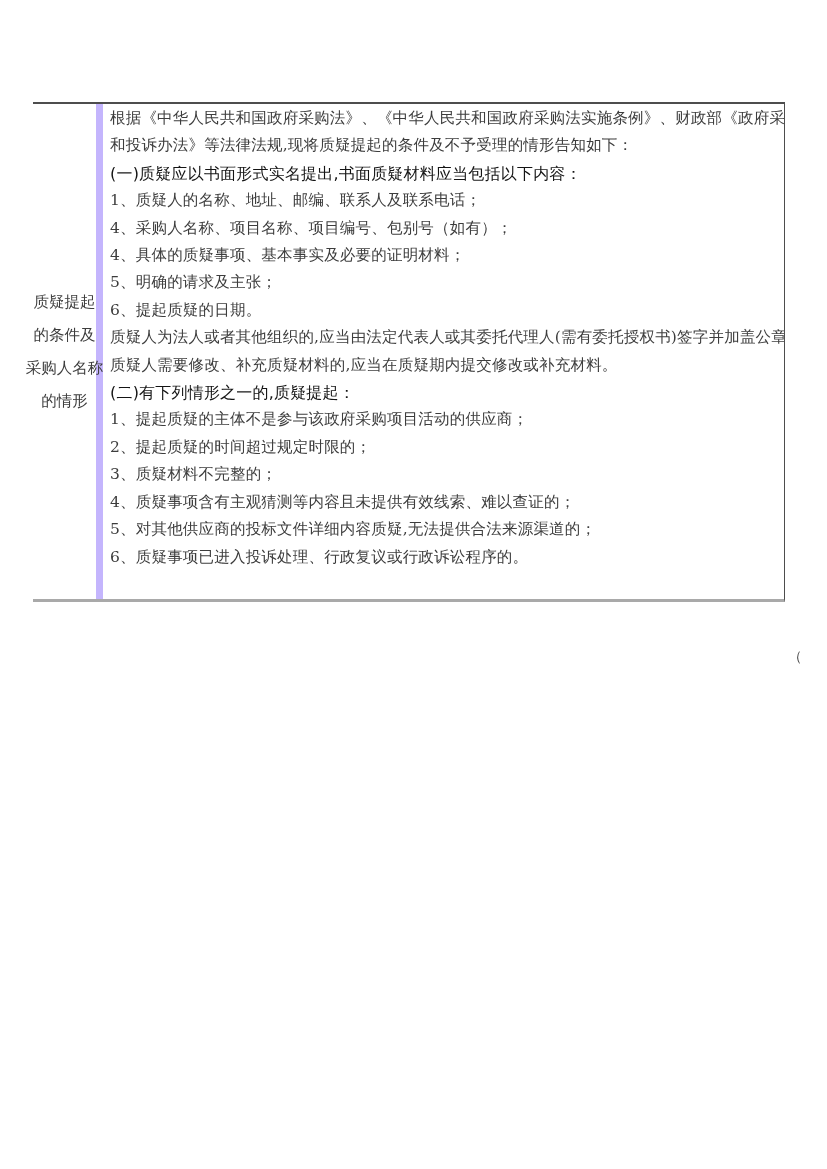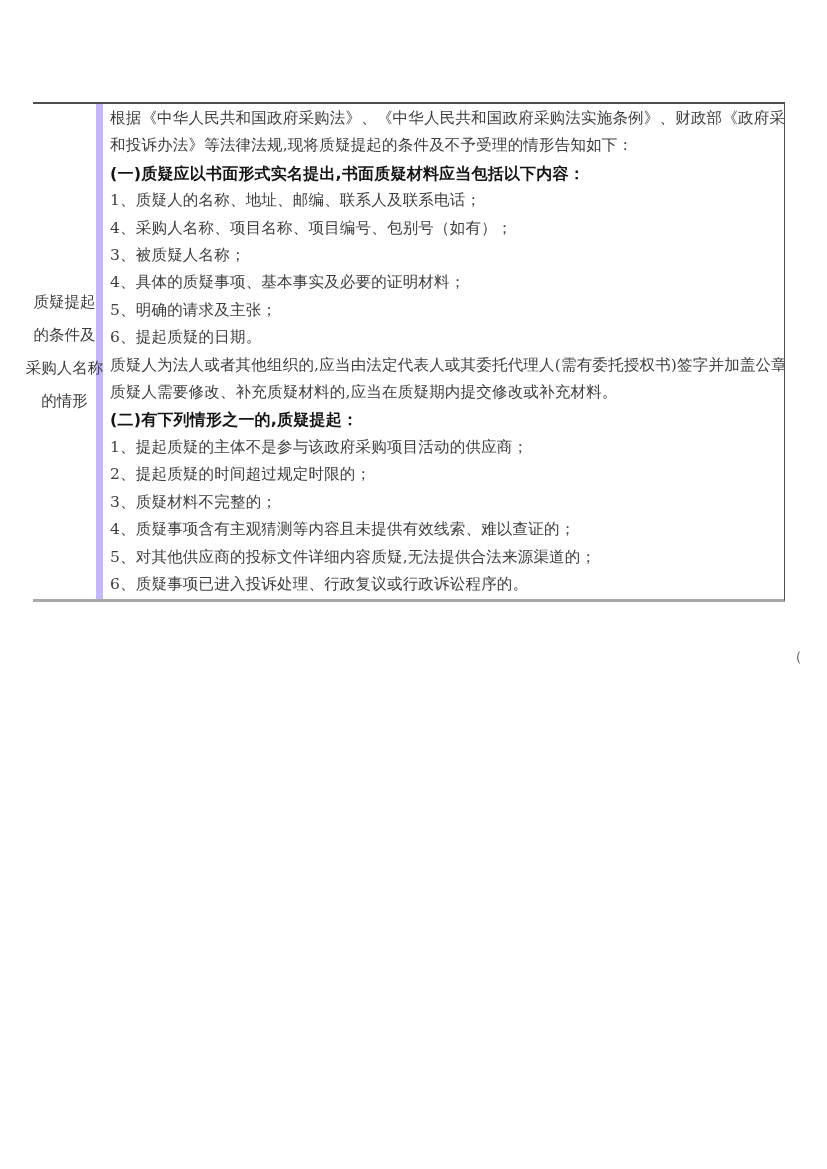--- a/index.html
+++ b/index.html
@@ -45,21 +45,21 @@
   }
   .line {
     font-size: 15.5px;
     line-height: 27.4px;
     color: #3d3d3d;
     white-space: nowrap;
     letter-spacing: 0.2px;
   }
   .line.bold {
     font-family: "DejaVu Sans", "Liberation Sans", sans-serif;
-    font-weight: bold;
+    font-weight: normal;
     color: #141414;
     font-size: 16px;
   }
   .stray-char {
     position: absolute;
     left: 788px;
     top: 648px;
     font-size: 14px;
     color: #4a4a4a;
     font-family: "DejaVu Serif", "Liberation Serif", serif;
@@ -80,21 +80,20 @@
         <div class="label-line">的情形</div>
       </div>
 
     <div class="content-col">
 
     <div class="line">根据《中华人民共和国政府采购法》、《中华人民共和国政府采购法实施条例》、财政部《政府采购质疑</div>
         <div class="line">和投诉办法》等法律法规,现将质疑提起的条件及不予受理的情形告知如下：</div>
         <div class="line bold">(一)质疑应以书面形式实名提出,书面质疑材料应当包括以下内容：</div>
         <div class="line">1、质疑人的名称、地址、邮编、联系人及联系电话；</div>
         <div class="line">4、采购人名称、项目名称、项目编号、包别号（如有）；</div>
-        <div class="line">3、被质疑人名称；</div>
         <div class="line">4、具体的质疑事项、基本事实及必要的证明材料；</div>
         <div class="line">5、明确的请求及主张；</div>
         <div class="line">6、提起质疑的日期。</div>
         <div class="line">质疑人为法人或者其他组织的,应当由法定代表人或其委托代理人(需有委托授权书)签字并加盖公章。</div>
         <div class="line">质疑人需要修改、补充质疑材料的,应当在质疑期内提交修改或补充材料。</div>
         <div class="line bold">(二)有下列情形之一的,质疑提起：</div>
         <div class="line">1、提起质疑的主体不是参与该政府采购项目活动的供应商；</div>
         <div class="line">2、提起质疑的时间超过规定时限的；</div>
         <div class="line">3、质疑材料不完整的；</div>
         <div class="line">4、质疑事项含有主观猜测等内容且未提供有效线索、难以查证的；</div>

